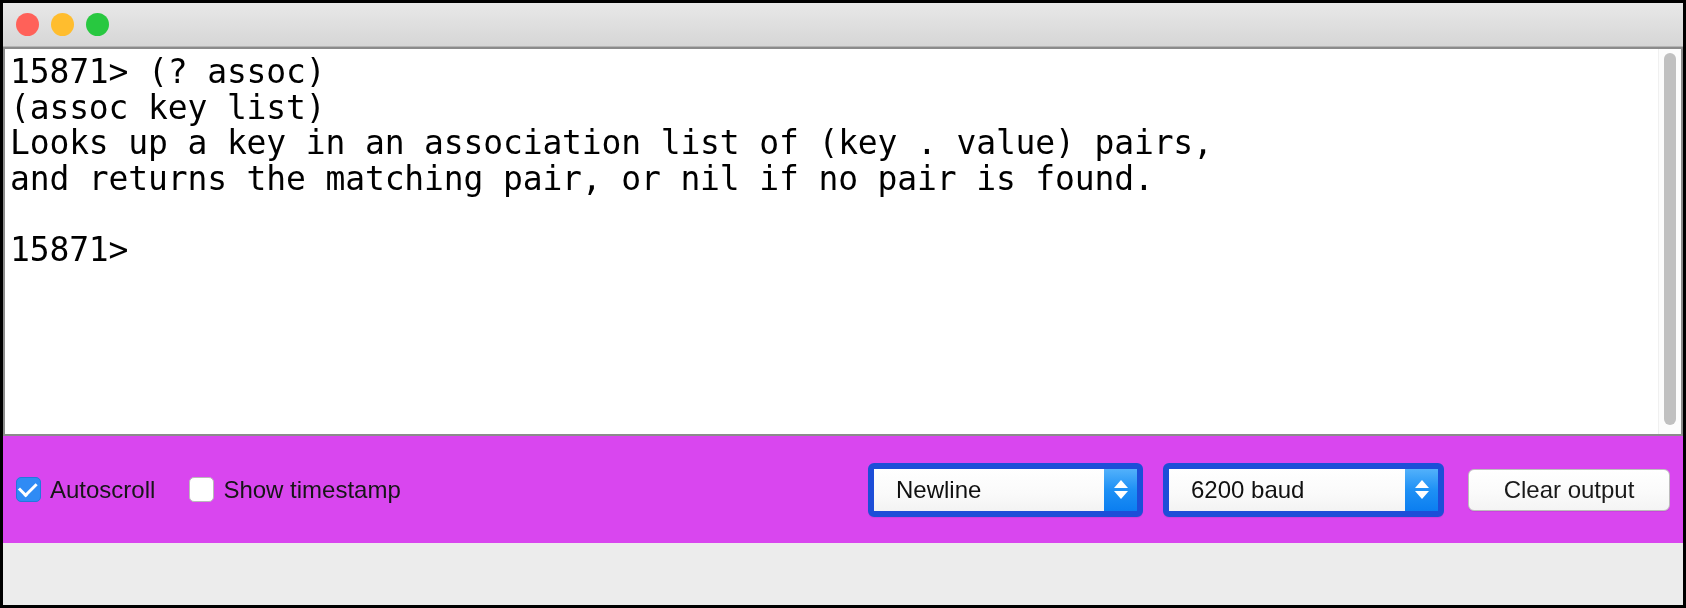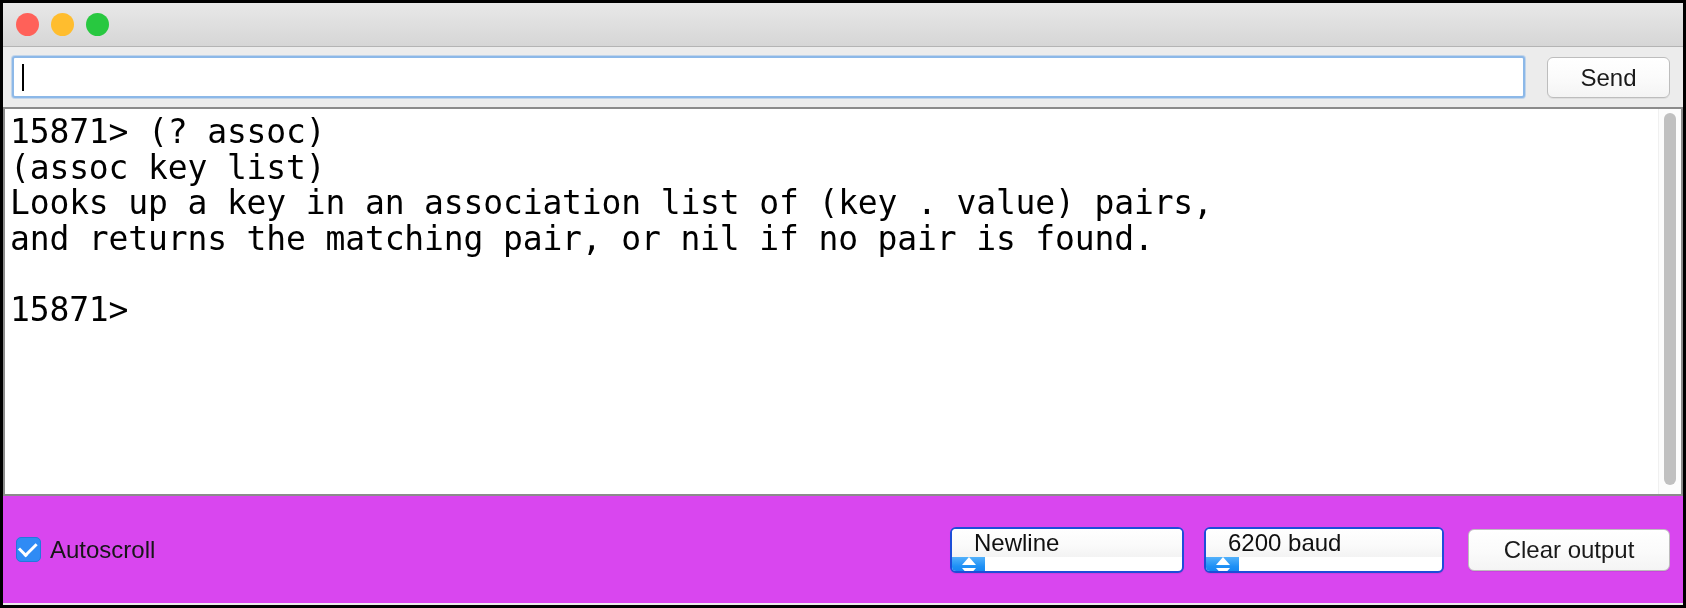--- a/index.html
+++ b/index.html
@@ -206,25 +206,24 @@
     white-space: nowrap;
   }
   .spacer { flex: 1 1 auto; }
 
   .popup {
     height: 42px;
     display: flex;
     align-items: stretch;
     border-radius: 6px;
     overflow: hidden;
-    border: 2px solid #1d4ed8;
+    border: 6px solid #1d4ed8;
     box-shadow: 0 1px 1px rgba(0,0,0,0.07);
     background: #ffffff;
     margin-left: 20px;
-    flex-direction: column;
   }
   .popup-value {
     background: linear-gradient(to bottom, #ffffff 0%, #fafafa 60%, #f3f3f3 100%);
     display: flex;
     align-items: center;
     padding-left: 22px;
     font-size: 24px;
     color: #101010;
     font-family: "Liberation Sans", sans-serif;
     white-space: nowrap;
@@ -272,27 +271,20 @@
 <div class="window">
 
   <div class="titlebar">
     <div class="traffic-lights">
       <span class="tl tl-close"></span>
       <span class="tl tl-min"></span>
       <span class="tl tl-max"></span>
     </div>
   </div>
 
-  <div class="sendbar">
-    <div class="send-input-wrap">
-      <span class="caret"></span>
-      <input class="send-input" type="text" value="" placeholder="" style="">
-    </div>
-    <button class="send-button">Send</button>
-  </div>
 
   <div class="console-wrap">
     <div class="console-text">15871&gt; (? assoc)
 (assoc key list)
 Looks up a key in an association list of (key . value) pairs,
 and returns the matching pair, or nil if no pair is found.
 
 15871&gt;</div>
     <div class="scrollbar">
       <div class="scroll-thumb"></div>
@@ -301,20 +293,24 @@
 
   <div class="bottombar">
 
     <div class="check-group">
       <span class="checkbox on">
         <span class="checkmark"></span>
       </span>
       <span class="check-label">Autoscroll</span>
     </div>
 
+    <div class="check-group">
+      <span class="checkbox off"></span>
+      <span class="check-label">Show timestamp</span>
+    </div>
 
     <div class="spacer"></div>
 
     <div class="popup popup-newline">
       <div class="popup-value">Newline</div>
       <div class="stepper">
         <span class="chev chev-up"></span>
         <span class="chev chev-down"></span>
       </div>
     </div>

